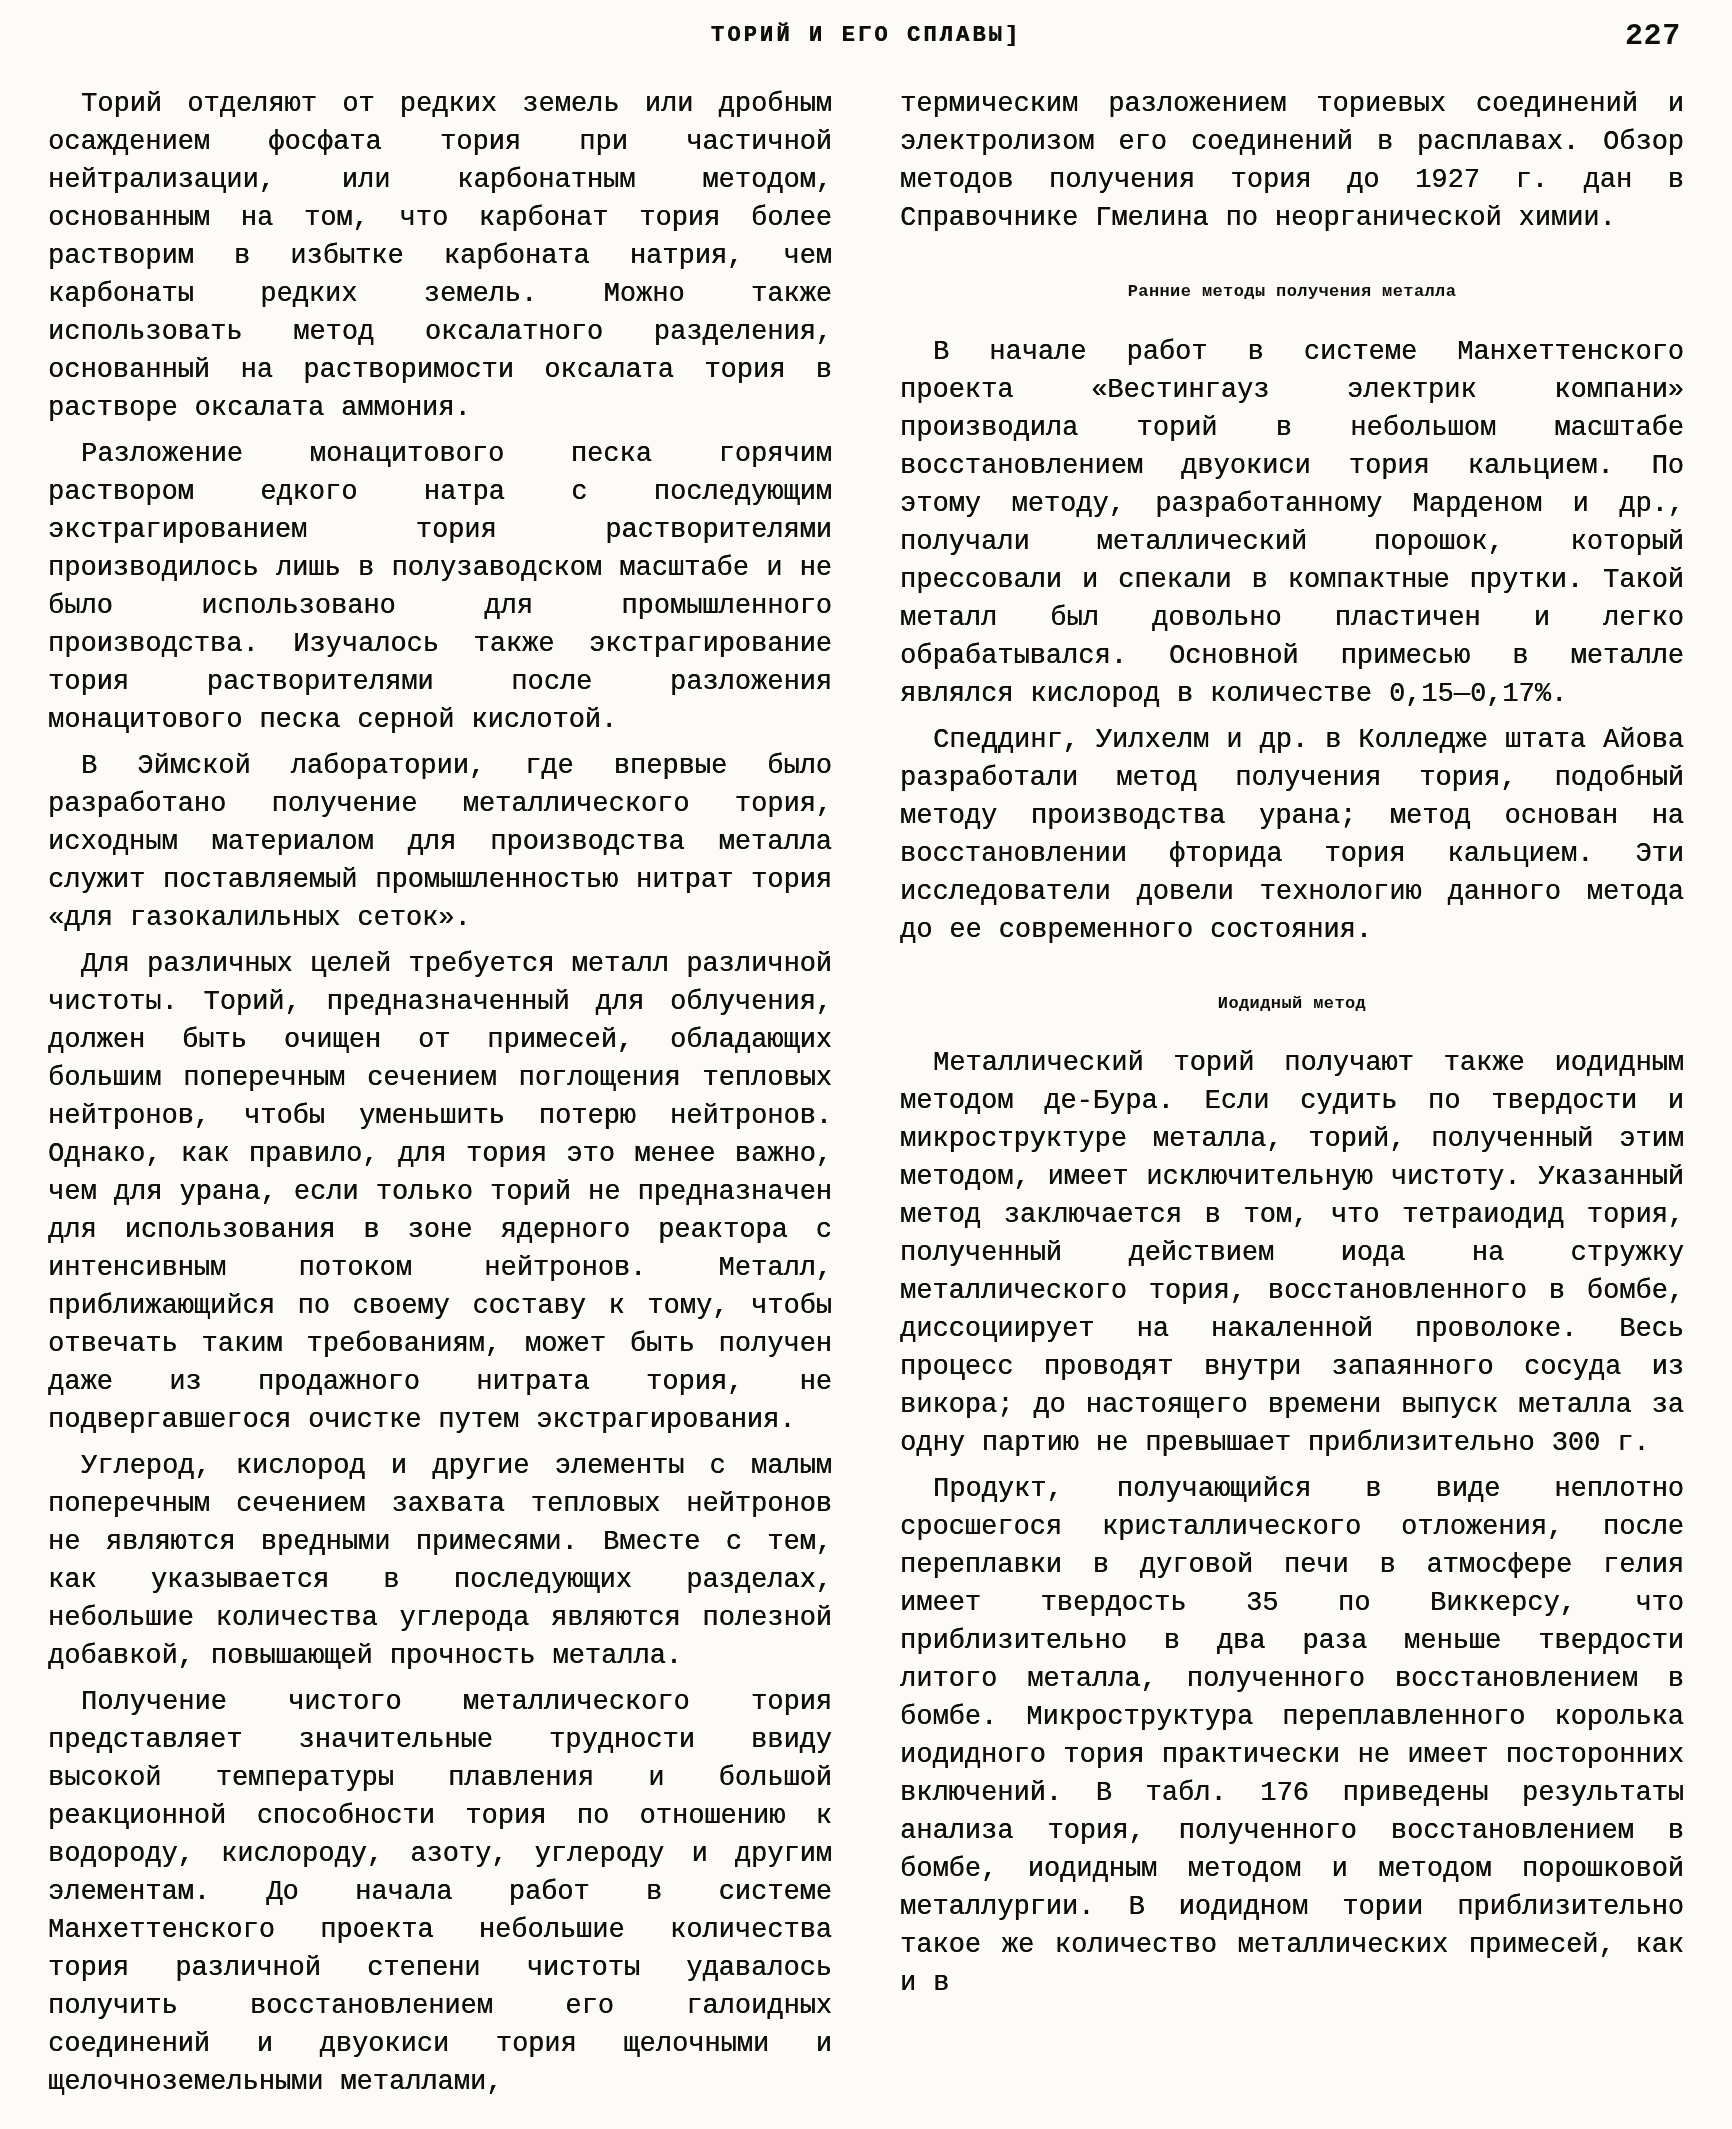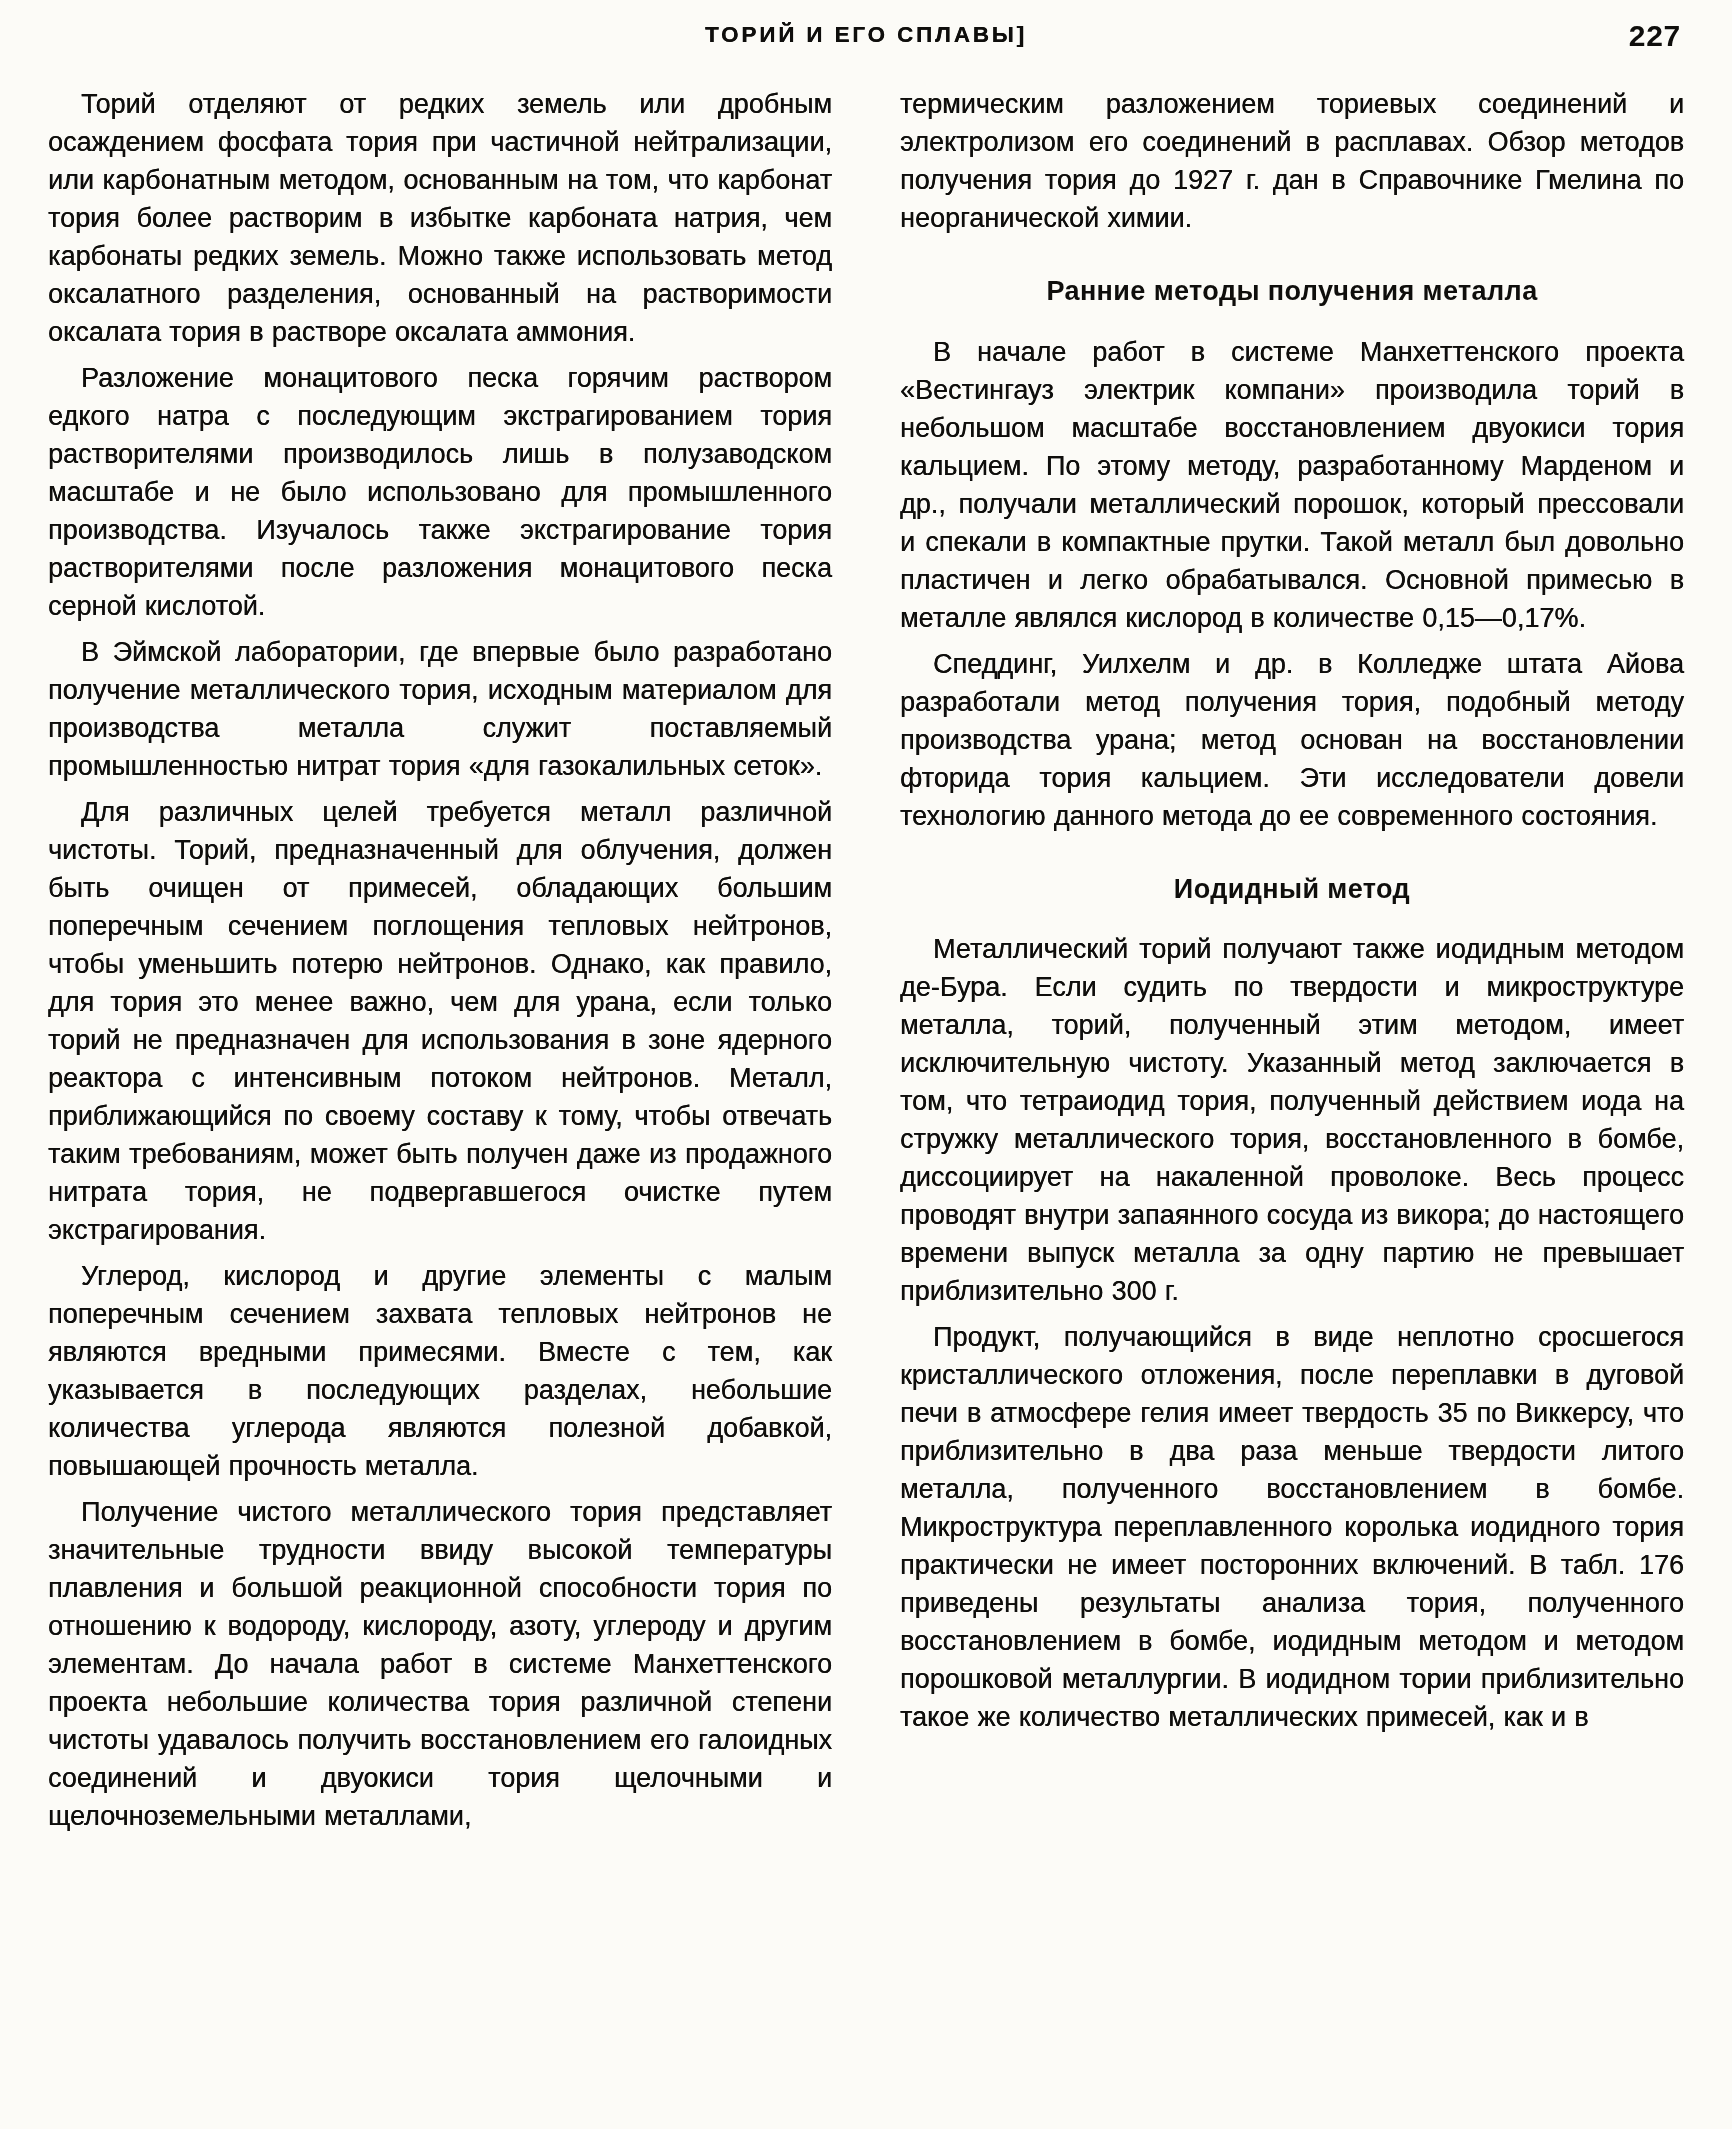--- a/index.html
+++ b/index.html
@@ -7,21 +7,21 @@
     padding: 0;
     background: #e9e7e1;
   }
   .page {
     position: relative;
     width: 1732px;
     height: 2129px;
     margin: 0 auto;
     background: #fcfbf7;
     color: #0f0e0c;
-    font-family: Liberation Sans, sans-serif;
+    font-family: Liberation Mono, monospace;
     box-sizing: border-box;
     padding: 19px 40px 34px 40px;
     overflow: hidden;
   }
   
   .page-header {
     position: relative;
     height: 42px;
     margin-bottom: 16px;
   }
@@ -62,21 +62,21 @@
     hyphens: auto;
     -webkit-hyphens: auto;
     word-spacing: 0.7px;
     text-shadow: 0.3px 0 0 currentColor; 
   }
   .indent {
     text-indent: 33px;
   }
   .section-heading {
     margin: 38px 0 24.5px 0;
-    font-size: 27px;
+    font-size: 17px;
     line-height: 33px;
     font-weight: bold;
     text-align: center;
     letter-spacing: 0.4px;
   }
   .section-heading.caps {
     letter-spacing: 1.1px;
   }
 </style>
 </head>

